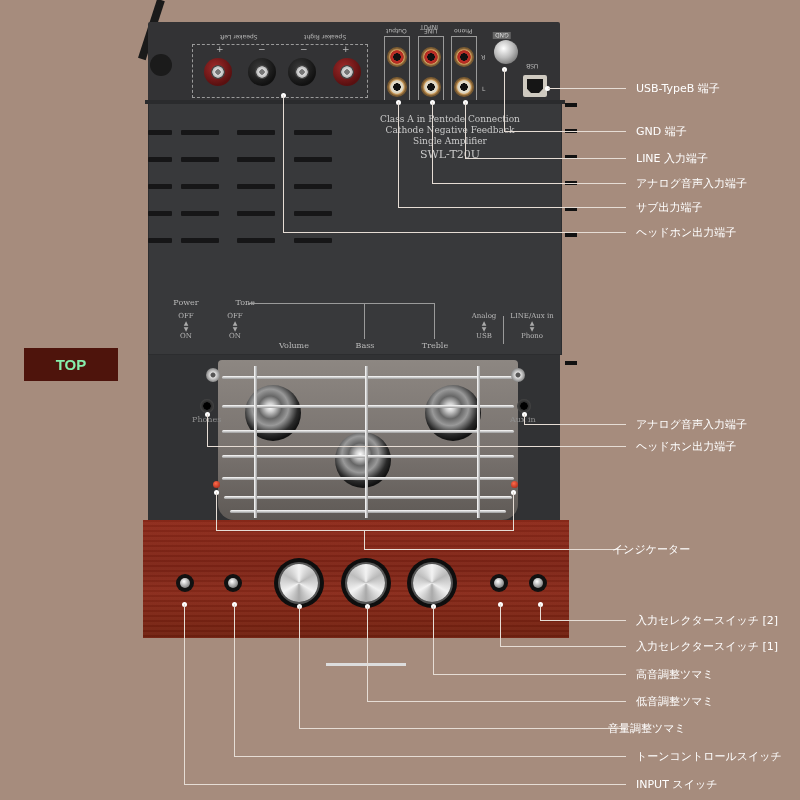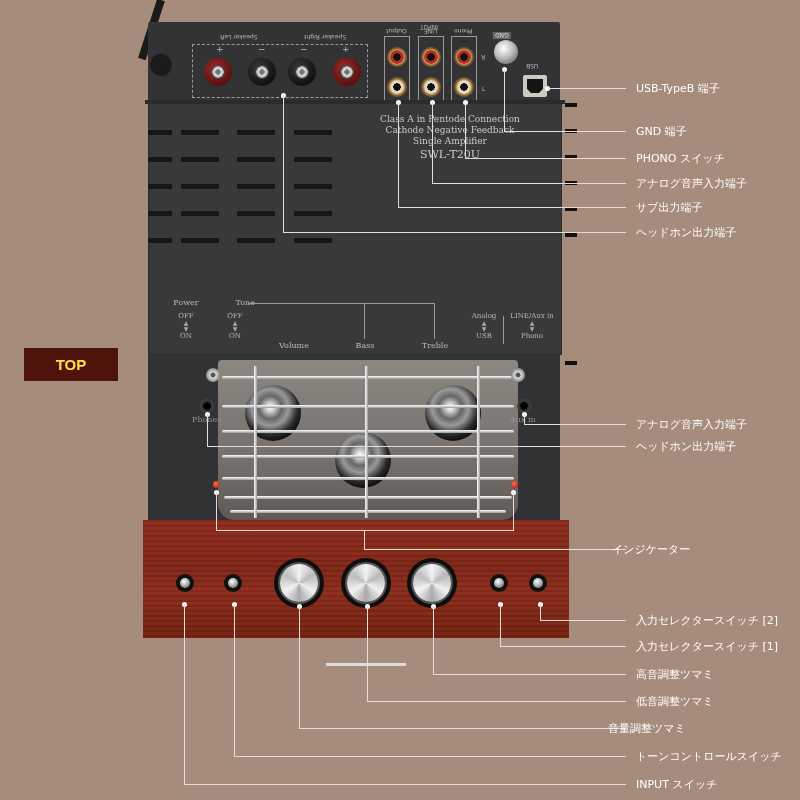--- a/index.html
+++ b/index.html
@@ -46,21 +46,21 @@
   .side-text{font-family:"DejaVu Serif",serif;font-size:8px;color:#8f8f8f;}
   
   .toggle{width:18px;height:18px;border-radius:50%;background:#111;display:flex;align-items:center;justify-content:center;}
   .toggle::after{content:"";width:10px;height:10px;border-radius:50%;background:radial-gradient(circle at 40% 35%,#fff,#888 70%);}
   .knob-ring{width:50px;height:50px;border-radius:50%;background:#0e0e0e;display:flex;align-items:center;justify-content:center;}
   .knob{width:38px;height:38px;border-radius:50%;background:conic-gradient(#f3f3f3,#b9b9b9,#f0f0f0,#a9a9a9,#f3f3f3,#bdbdbd,#f3f3f3);box-shadow:0 0 0 2px #555;}
   
   .ln{position:absolute;background:#e6ddd5;}
   .dot{position:absolute;width:5px;height:5px;border-radius:50%;background:#fff;}
   .label{position:absolute;color:#fff;font-size:11px;white-space:nowrap;font-family:"DejaVu Sans",sans-serif;}
-  .top-badge{left:24px;top:348px;width:94px;height:33px;background:#4e140c;color:#fde047;font-weight:bold;font-size:15px;display:flex;align-items:center;justify-content:center;font-family:"Liberation Sans",sans-serif;}
+  .top-badge{left:24px;top:348px;width:94px;height:33px;background:#4e140c;color:#86efac;font-weight:bold;font-size:15px;display:flex;align-items:center;justify-content:center;font-family:"Liberation Sans",sans-serif;}
   .cable{left:157px;top:0;width:8px;height:62px;background:#1a1a1a;transform:rotate(18deg);transform-origin:top;}
   .grommet{left:150px;top:54px;width:22px;height:22px;border-radius:50%;background:#1b1b1b;}
   .plate{left:326px;top:663px;width:80px;height:3px;background:#ddd;}
 </style>
 </head>
 <body>
 
 <div class="abs top-badge">TOP</div>
 
 <div class="abs cable"></div>
@@ -278,21 +278,21 @@
 <div class="dot" style="left:232px;top:602px;"></div>
 <div class="ln" style="left:234px;top:604px;width:1px;height:152px;"></div>
 <div class="ln" style="left:234px;top:756px;width:392px;height:1px;"></div>
 
 <div class="dot" style="left:182px;top:602px;"></div>
 <div class="ln" style="left:184px;top:604px;width:1px;height:180px;"></div>
 <div class="ln" style="left:184px;top:784px;width:442px;height:1px;"></div>
 
 <div class="label" style="left:636px;top:81px;">USB-TypeB 端子</div>
 <div class="label" style="left:636px;top:124px;">GND 端子</div>
-<div class="label" style="left:636px;top:151px;">PHONO スイッチ</div>
+<div class="label" style="left:636px;top:151px;">LINE 入力端子</div>
 <div class="label" style="left:636px;top:176px;">アナログ音声入力端子</div>
 <div class="label" style="left:636px;top:200px;">サブ出力端子</div>
 <div class="label" style="left:636px;top:225px;">ヘッドホン出力端子</div>
 <div class="label" style="left:636px;top:417px;">アナログ音声入力端子</div>
 <div class="label" style="left:636px;top:439px;">ヘッドホン出力端子</div>
 <div class="label" style="left:612px;top:542px;">インジケーター</div>
 <div class="label" style="left:636px;top:613px;">入力セレクタースイッチ [2]</div>
 <div class="label" style="left:636px;top:639px;">入力セレクタースイッチ [1]</div>
 <div class="label" style="left:636px;top:667px;">高音調整ツマミ</div>
 <div class="label" style="left:636px;top:694px;">低音調整ツマミ</div>

